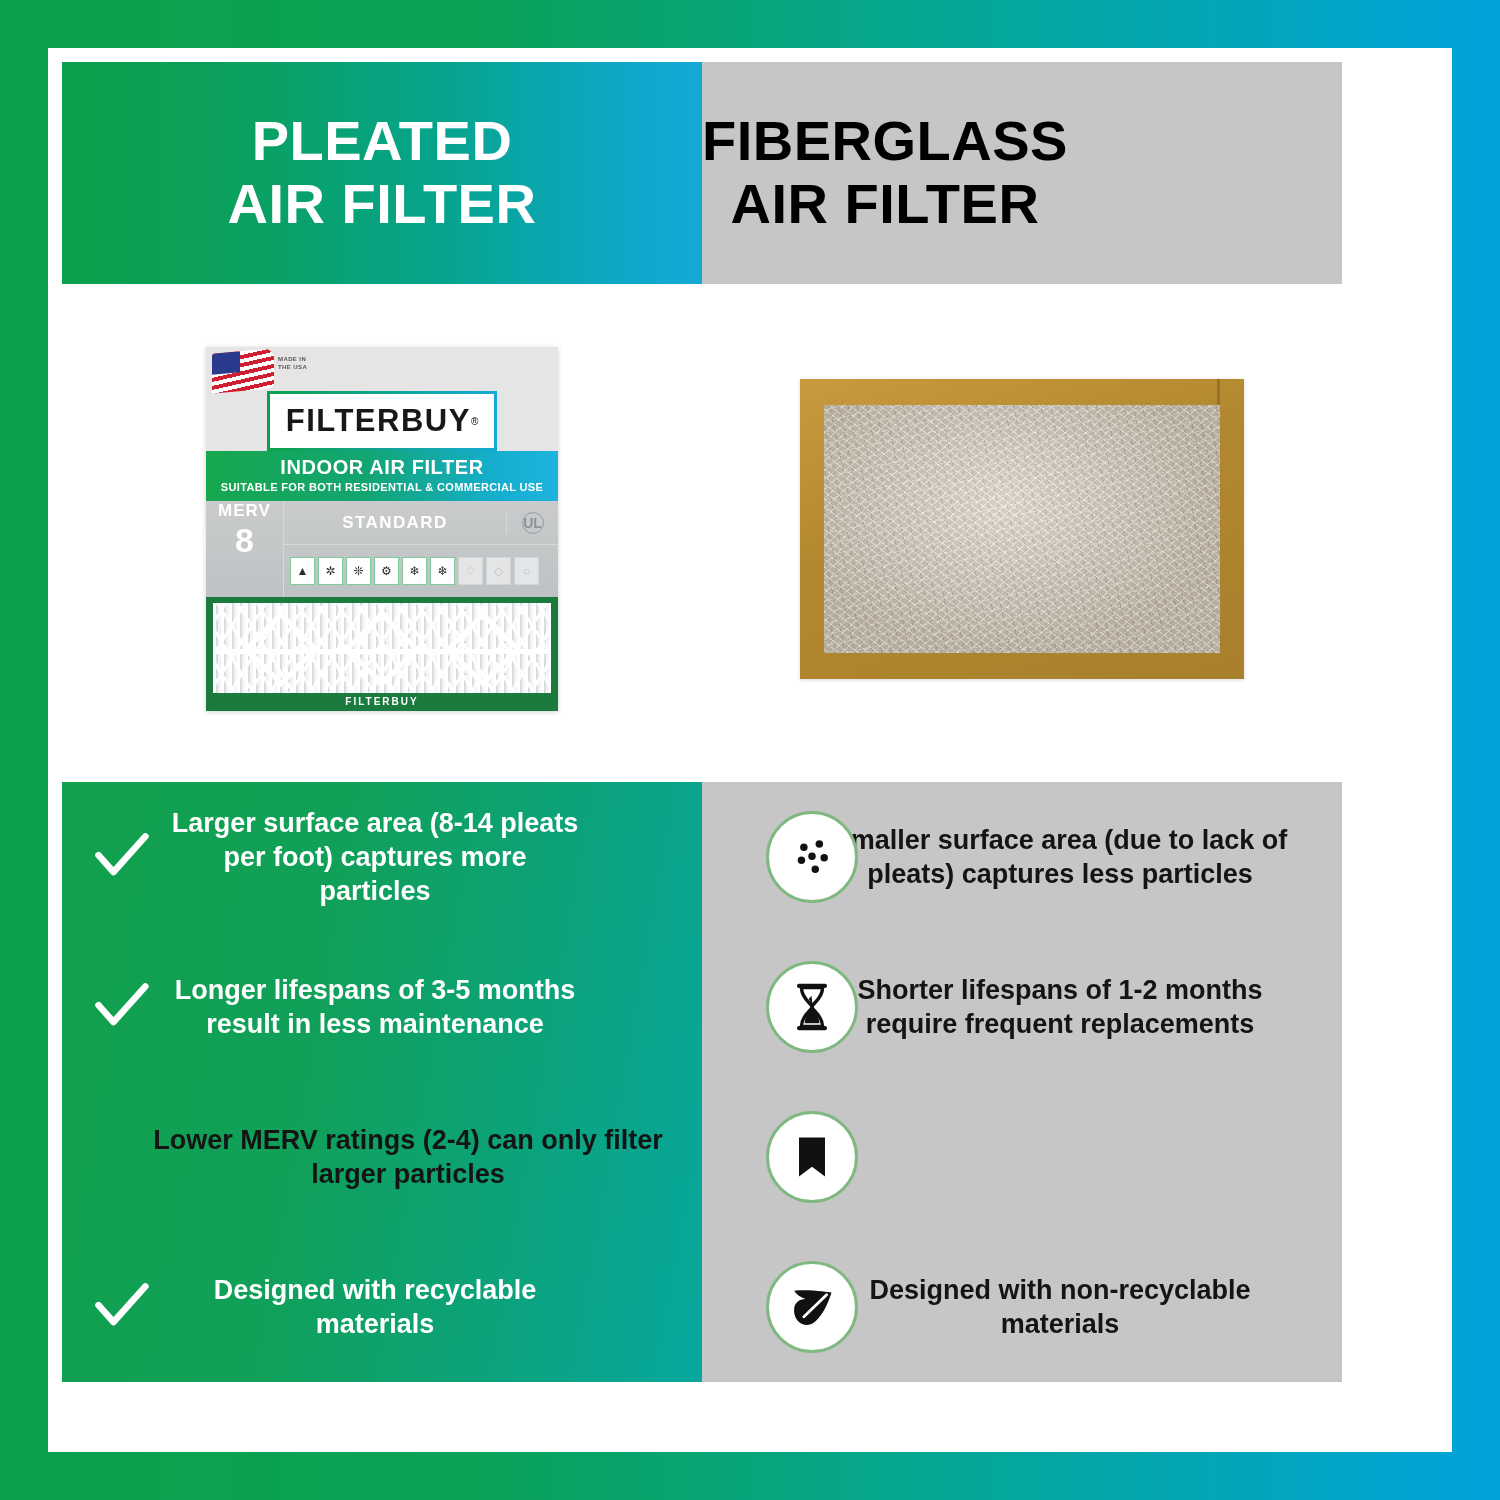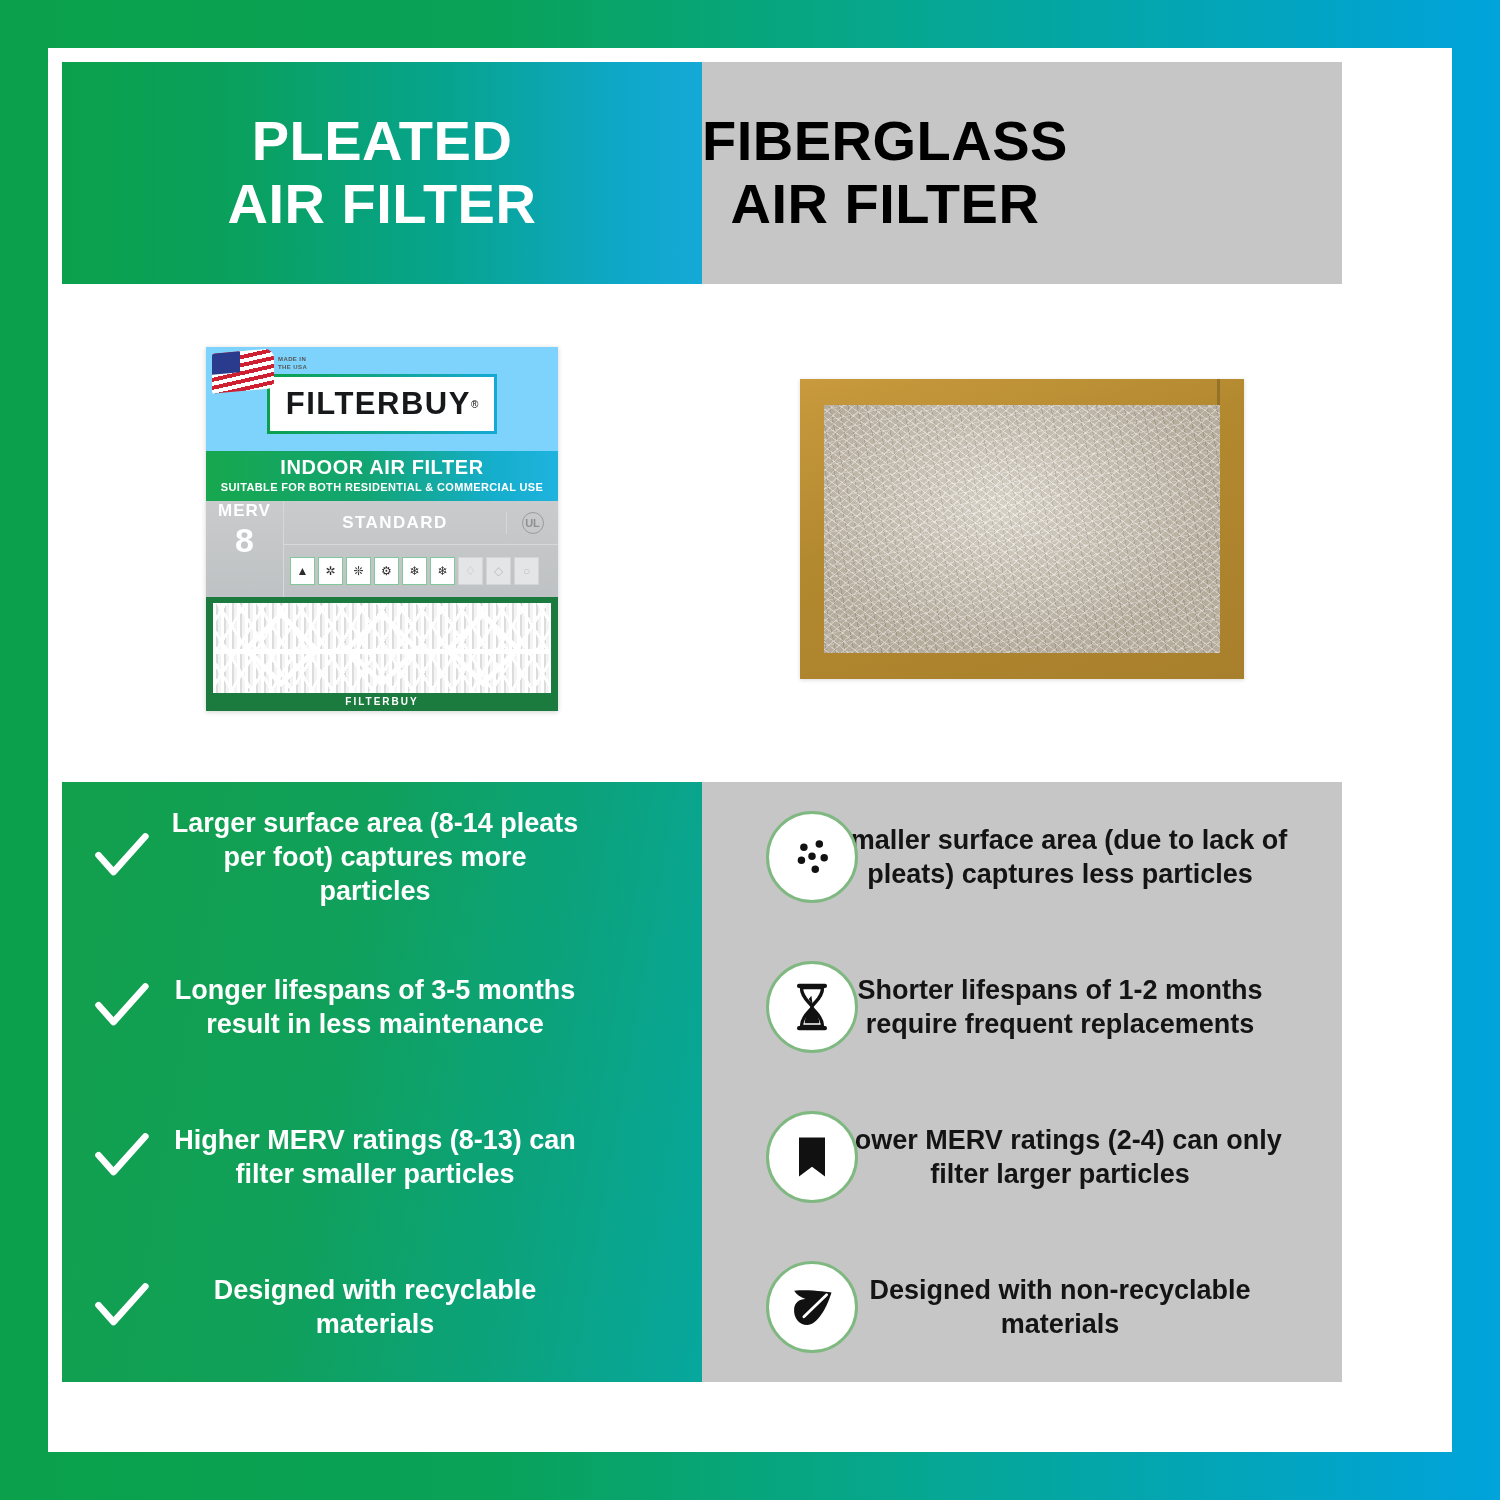--- a/index.html
+++ b/index.html
@@ -66,22 +66,22 @@
   
   .box {
     position: relative;
     width: 352px; height: 364px;
     background: #ffffff;
     box-shadow: 0 1px 5px rgba(0,0,0,.18);
     overflow: hidden;
   }
   .box-top {
     position: relative;
-    height: 104px; background: #7dd3fc;
-    display: flex; align-items: center; justify-content: center;
+    height: 104px; background: #e5e5e5;
+    display: flex; align-items: flex-end; justify-content: center;
   }
   .flag {
     position: absolute; left: 6px; top: 4px;
     width: 62px; height: 40px;
     background:
       repeating-linear-gradient(172deg, #cf2031 0 4px, #ffffff 4px 8px);
     border-radius: 3px 10px 6px 2px;
     transform: skewY(-5deg);
     overflow: hidden;
   }
@@ -126,21 +126,21 @@
   .merv .n { font-size: 34px; font-weight: 700; line-height: 1; margin-top: 2px; }
   .grey-right { flex: 1; display: flex; flex-direction: column; }
   .std-row { height: 44px; display: flex; align-items: center; border-bottom: 1px solid #d6d8d9; }
   .std-label { flex: 1; text-align: center; color: #fff; font-size: 17px; font-weight: 700; letter-spacing: 1.4px; }
   .ul-mark {
     width: 52px; display: flex; align-items: center; justify-content: center;
     border-left: 1px solid #d6d8d9;
   }
   .ul-circle {
     width: 22px; height: 22px; border-radius: 50%;
-    border: 1.5px solid #9a9da0; font-size: 11px; font-weight: 700; color: #8e9194;
+    border: 1.5px solid #9a9da0; font-size: 14px; font-weight: 700; color: #8e9194;
     display: flex; align-items: center; justify-content: center;
   }
   .icon-row { flex: 1; display: flex; align-items: center; gap: 3px; padding: 0 6px; }
   .mini {
     width: 25px; height: 28px; background: #fff; border: 1px solid #7fc99a;
     display: flex; align-items: center; justify-content: center;
     font-size: 12px; color: #2b2b2b;
   }
   .mini.off { border-color: #d2d4d6; color: #bcbfc1; background: #e4e5e6; }
   .pleats {
@@ -377,28 +377,20 @@
           <svg viewBox="0 0 64 64">
             <path d="M16 6 H48 M16 58 H48" stroke="#111" stroke-width="5" stroke-linecap="round"></path>
             <path d="M19 8 C19 22 32 28 32 32 C32 36 19 42 19 56 L45 56 C45 42 32 36 32 32 C32 28 45 22 45 8 Z" fill="none" stroke="#111" stroke-width="4.2" stroke-linejoin="round"></path>
             <path d="M23 52 C23 43 30 36 32 34 C34 36 41 43 41 52 Z" fill="#111"></path>
             <path d="M31.2 18 L33 30 L28 22 Z" fill="#111"></path>
           </svg>
         </div>
       </div>
 
       <div class="frow">
-        <div class="cell left">
-          <div class="check">
-            <svg viewBox="0 0 64 64">
-                <path d="M8 30 L24 48 L58 10" fill="none" stroke="#ffffff" stroke-width="7" stroke-linecap="round" stroke-linejoin="round"></path>
-              </svg>
-          </div>
-          <div class="ftext">Higher MERV ratings (8-13) can filter smaller particles</div>
-        </div>
         <div class="cell right">
           <div class="ftext">Lower MERV ratings (2-4) can only filter larger particles</div>
         </div>
         <div class="badge">
           <svg viewBox="0 0 64 64">
             <path d="M16 8 H48 V56 L32 44 L16 56 Z" fill="#111"></path>
           </svg>
         </div>
       </div>
 

